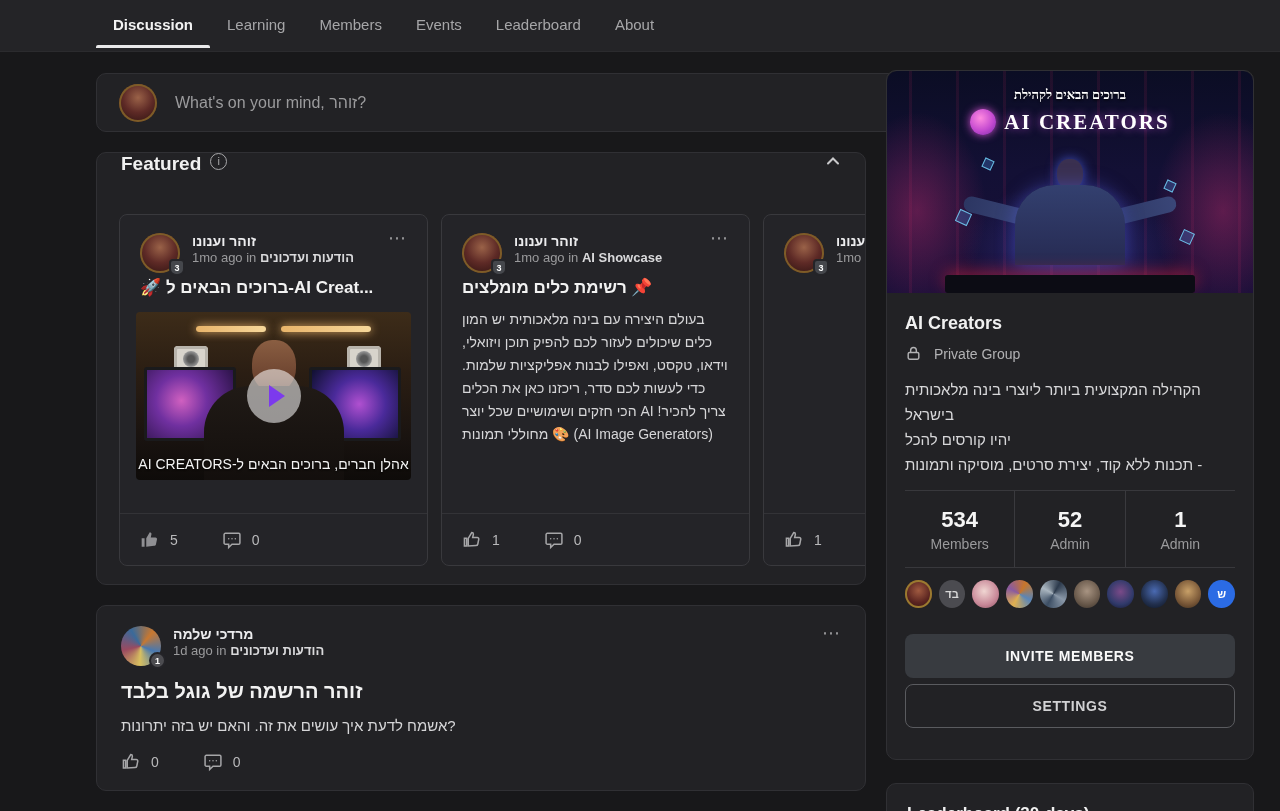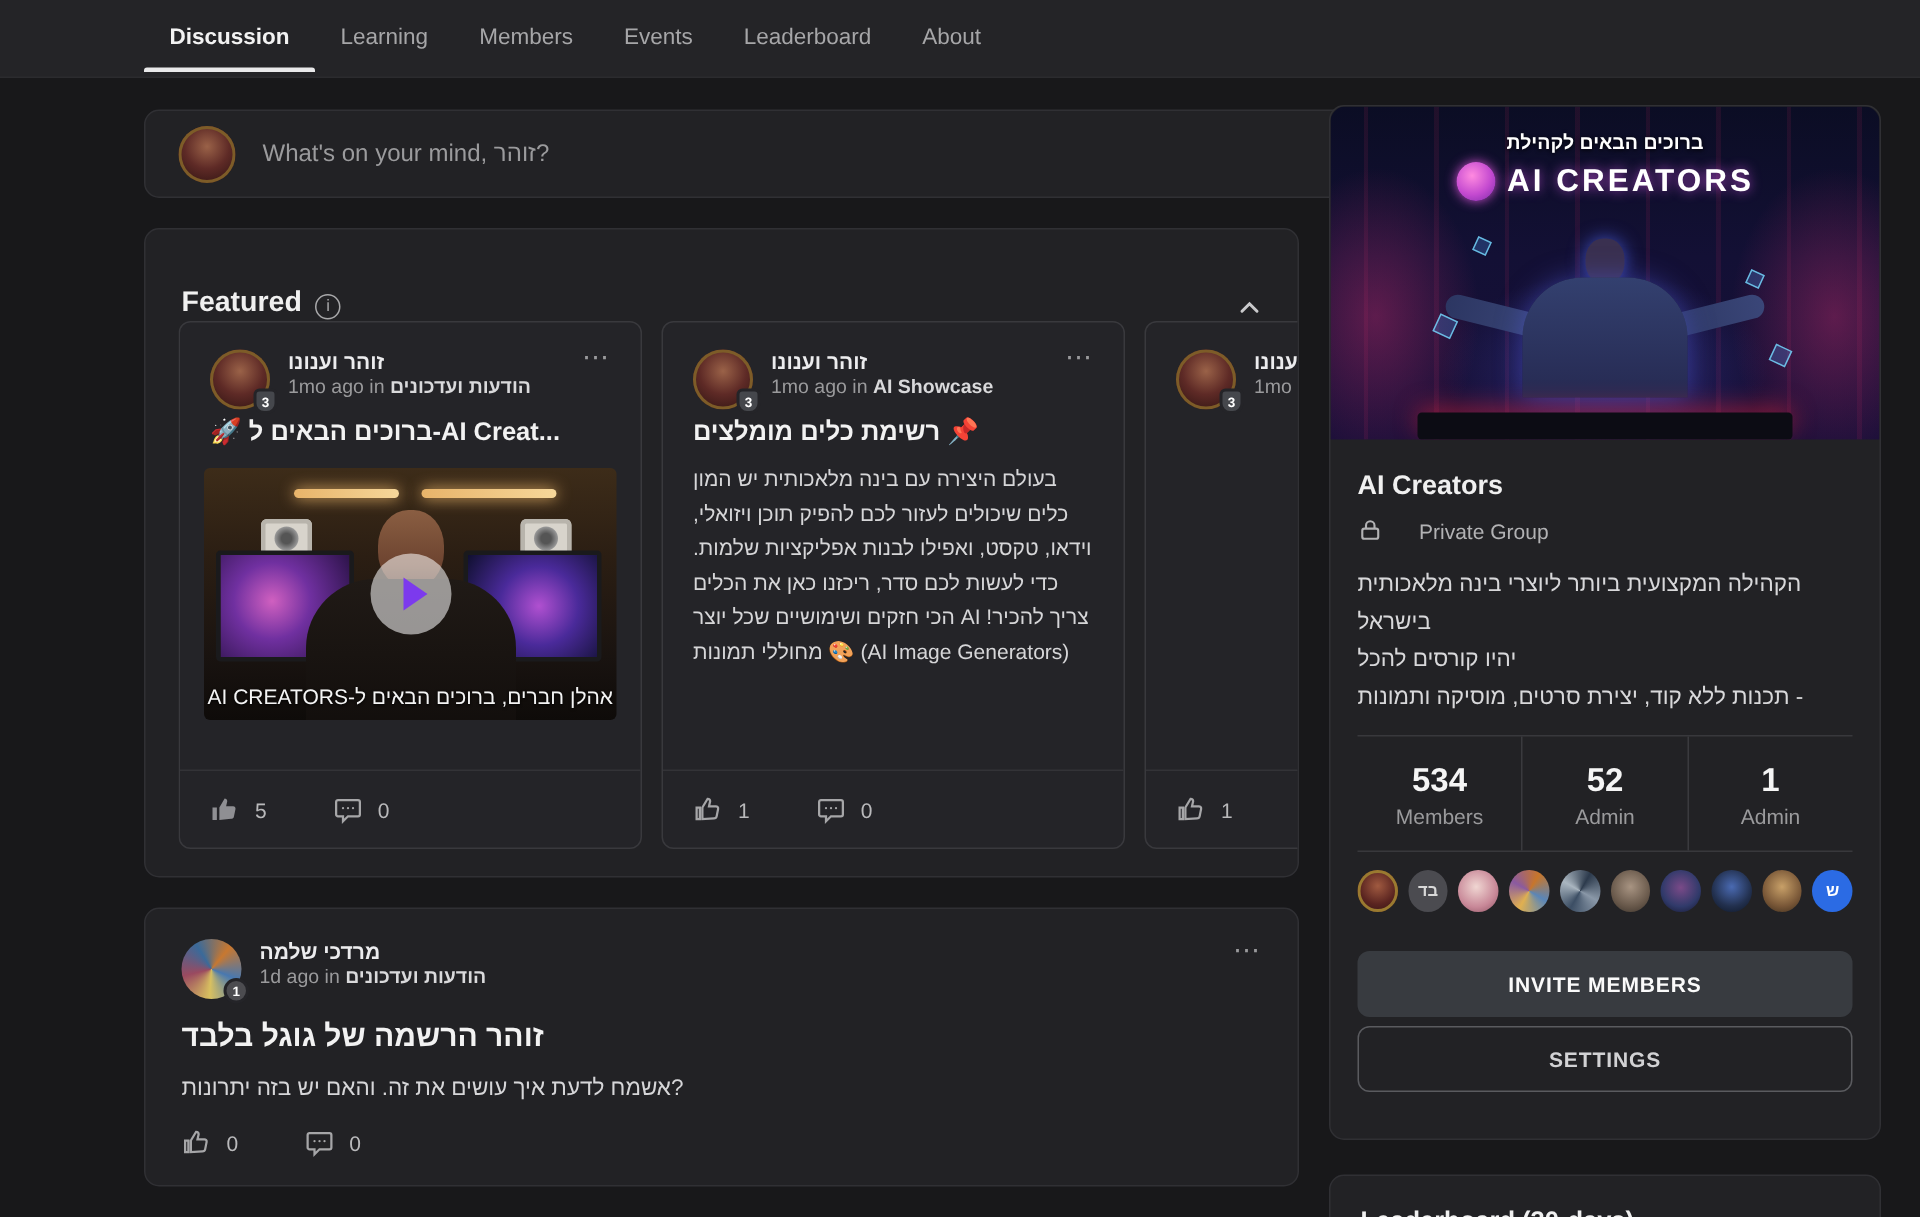--- a/index.html
+++ b/index.html
@@ -27,21 +27,21 @@
     display:flex; align-items:center; padding:0 22px; cursor:text; }
   .avatar { border-radius:50%; flex:0 0 auto; }
   .av-zohar { background:radial-gradient(circle at 50% 36%, #9a6248 0%, #5e2a26 48%, #28100f 100%);
     box-shadow:0 0 0 2px #7d5c28 inset; }
   .av-mordechai { background:conic-gradient(from 40deg,#c87830,#4878b0,#d8c060,#9a4a60,#3a6a9a,#c87830); }
   .composer .avatar { width:38px; height:38px; }
   .composer-text { margin-left:18px; font-size:16px; color:#9b9b9d; }
 
   
   .featured { position:absolute; top:100px; left:0; width:770px; height:433px; overflow:hidden; }
-  .featured-head { display:flex; align-items:flex-end; height:60px; padding:0 24px 0 24px; }
+  .featured-head { display:flex; align-items:flex-start; height:60px; padding:0 24px 0 24px; }
   .featured-title { font-size:19px; font-weight:bold; color:#f0f0f0; }
   .info-icon { width:17px; height:17px; border:1.5px solid #a8a8aa; border-radius:50%;
     color:#a8a8aa; font-size:11px; line-height:14px; text-align:center; margin-left:9px; }
   .featured-head .spacer { flex:1; }
   .chevron-icon { width:16px; height:16px; color:#c9c9cb; }
   .cards-row { position:absolute; left:22px; top:61px; width:748px; height:352px;
     display:flex; gap:13px; overflow:hidden; }
   .mini-card { position:relative; flex:0 0 309px; width:309px; height:352px;
     background:#242428; border:1px solid #39393d; border-radius:8px; padding:18px 20px 0 20px; }
   .mc-head { display:flex; align-items:flex-start; }
@@ -123,32 +123,32 @@
     background:linear-gradient(180deg,#33406f,#262a52); box-shadow:0 0 18px rgba(80,90,220,0.5); }
   .figure .arm { position:absolute; top:44px; width:70px; height:16px; border-radius:8px;
     background:linear-gradient(90deg,#2c3662,#3a4678); }
   .figure .arm.l { left:8px; transform:rotate(14deg); }
   .figure .arm.r { right:8px; transform:rotate(-14deg); }
   .desk { position:absolute; left:50%; bottom:0; transform:translateX(-50%);
     width:250px; height:18px; background:#0c0c14; border-radius:3px;
     box-shadow:0 -4px 16px rgba(255,40,60,0.45); }
   .cube { position:absolute; width:10px; height:10px; border:1px solid rgba(120,220,255,0.8);
     background:rgba(80,160,255,0.25); transform:rotate(25deg); }
-  .banner-txt { position:absolute; left:0; right:0; top:16px; text-align:center; z-index:3; }
+  .banner-txt { position:absolute; left:0; right:0; top:16px; text-align:center; z-index:3;font-family:Liberation Serif, serif; }
   .banner-welcome { font-size:13px; font-weight:bold; color:#ffffff; text-shadow:0 1px 3px #000; }
   .brand-row { margin-top:6px; display:flex; align-items:center; justify-content:center; gap:8px; }
   .brain-icon { width:26px; height:26px; border-radius:50%;
     background:radial-gradient(circle at 40% 35%, #ff8ae0 0%, #c44ad0 55%, #7a2aa8 100%);
     box-shadow:0 0 8px #d050d0; }
   .brand-name { font-size:21px; font-weight:bold; color:#ffffff; letter-spacing:2px;
     text-shadow:0 0 8px rgba(200,80,220,0.8); }
 
   .comm-body { padding:20px 18px 0 18px; }
   .comm-name { font-size:18px; font-weight:bold; color:#f0f0f0; }
-  .privacy-row { margin-top:11px; display:flex; align-items:center; gap:24px; color:#b2b2b4; font-size:14px; }
+  .privacy-row { margin-top:11px; display:flex; align-items:center; gap:12px; color:#b2b2b4; font-size:14px; }
   .lock-icon { width:17px; height:17px; color:#b2b2b4; }
   .comm-desc { margin-top:15px; font-size:15px; line-height:25px; color:#d8d8da; }
   .divider { border-top:1px solid #38383c; margin-top:13px; }
   .stats { display:flex; height:76px; position:relative; }
   .stat { flex:1; display:flex; flex-direction:column; align-items:center; justify-content:center; }
   .stat-val { font-size:22px; font-weight:bold; color:#f5f5f5; }
   .stat-label { margin-top:3px; font-size:14px; color:#9a9a9c; }
   .stat + .stat { border-left:1px solid #3a3a3e; }
   .members-row { display:flex; align-items:center; gap:7px; padding:12px 0 12px 0; }
   .m-av { width:28px; height:28px; border-radius:50%; display:flex; align-items:center;

